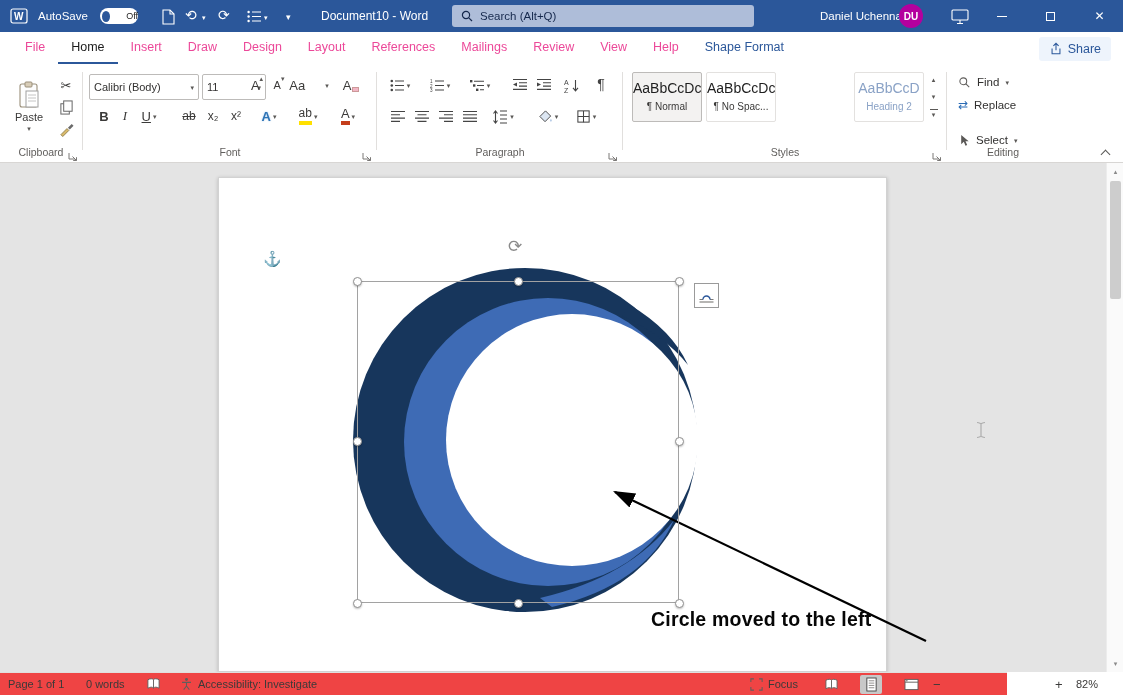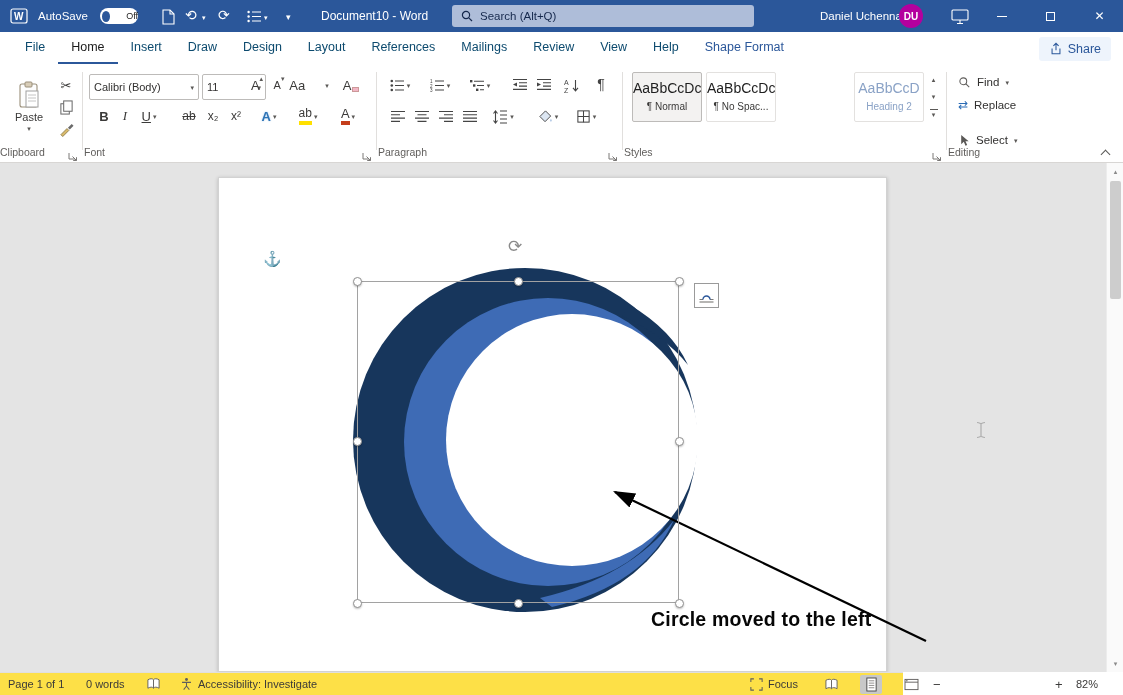--- a/index.html
+++ b/index.html
@@ -18,30 +18,30 @@
   .avatar{position:absolute;left:899px;top:4px;width:24px;height:24px;border-radius:50%;background:#b4009e;color:#fff;font-size:10px;font-weight:bold;display:flex;align-items:center;justify-content:center}
   .wc{position:absolute;top:0;height:32px;display:flex;align-items:center;justify-content:center;color:#fff;font-size:12px}
   .maxbox{width:9px;height:9px;border:1px solid #fff}
   .minline{width:10px;border-top:1px solid #fff}
   .qat-glyph{font-size:14px;line-height:1}
   .dd{font-size:7px;color:#5a5856;line-height:1}
   .dd-w{font-size:7px;color:#fff;line-height:1}
 
   
   .tabrow{position:absolute;top:32px;left:0;width:1123px;height:32px;background:#fff;display:flex;align-items:stretch;padding-left:12px}
-  .tab{padding:0 13px;line-height:30px;font-size:12.5px;color:#0c4a6e;white-space:nowrap}
+  .tab{padding:0 13px;line-height:30px;font-size:12.5px;color:#ec4899;white-space:nowrap}
   .tab.active{color:#1b1b1b;border-bottom:2.5px solid #2b579a}
   .tab.ctx{color:#2b579a}
   .share{position:absolute;right:12px;top:37px;height:24px;display:flex;align-items:center;gap:5px;color:#2b579a;font-size:12.5px;background:#eef4fc;border-radius:3px;padding:0 10px}
 
   
   .ribbon{position:absolute;top:64px;left:0;width:1123px;height:99px;background:#fff;border-bottom:1px solid #d8d6d4}
   .grp{position:absolute;top:0;height:99px}
   .gdiv{position:absolute;top:8px;height:78px;width:1px;background:#e1dfdd}
-  .grp-label{position:absolute;left:0;right:0;top:82px;text-align:left;font-size:10.5px;color:#605e5c}
+  .grp-label{position:absolute;left:0;right:0;top:82px;text-align:center;font-size:10.5px;color:#605e5c}
   .lnchr{position:absolute;top:84px;right:4px;width:11px;height:11px}
   .rb{position:absolute;display:flex;align-items:center;justify-content:center;color:#3b3a39}
   .combo{position:absolute;height:22px;background:#fff;border:1px solid #bdbbb9;border-radius:2px;display:flex;align-items:center;font-size:11px;color:#323130;padding:12px 4px;justify-content:space-between}
   .ltr{font-size:13px;color:#3b3a39}
   .card{position:absolute;top:8px;width:70px;height:50px;background:#fff;border:1px solid #e3e1df;border-radius:2px;text-align:center;overflow:hidden}
   .card.sel{background:#f3f2f1;border-color:#bdbbb9}
   .card .prev{font-size:14px;color:#1f1f1f;margin-top:7px;white-space:nowrap}
   .card .nm{font-size:10px;color:#3b3a39;margin-top:5px;white-space:nowrap}
   .card.h1 .prev,.card.h1 .nm{color:#2e74b5}
   .card.h1 .prev{font-size:15px}
@@ -59,21 +59,21 @@
   .overlay{position:absolute;inset:0;width:1123px;height:695px;pointer-events:none;z-index:4}
   .selrect{position:absolute;left:357px;top:281px;width:322px;height:322px;border:1px solid #a2a2a2;z-index:5}
   .hdl{position:absolute;width:9px;height:9px;border-radius:50%;background:#fff;border:1px solid #8f8f8f;box-shadow:0 1px 2px rgba(0,0,0,.25);z-index:6}
   .rotate-h{position:absolute;left:508px;top:236px;font-size:17px;color:#8a8a8a;z-index:6}
   .layoutopt{position:absolute;left:694px;top:283px;width:25px;height:25px;background:#fff;border:1px solid #9a9a9a;display:flex;align-items:center;justify-content:center;z-index:6}
   .anchor{position:absolute;left:263px;top:250px;font-size:15px;color:#2f7bbf;z-index:5}
   .caption{position:absolute;left:651px;top:608px;font-size:19.5px;font-weight:bold;letter-spacing:.2px;color:#060606;z-index:5;white-space:nowrap}
   .ibeam{position:absolute;left:975px;top:421px;z-index:5;opacity:.75}
 
   
-  .statusbar{position:absolute;top:672px;left:0;width:903px;height:23px;background:#fde047;border-top:1px solid #e1dfdd;font-size:11px;color:#3b3a39}
+  .statusbar{position:absolute;top:672px;left:0;width:1007px;height:23px;background:#ef4444;border-top:1px solid #e1dfdd;font-size:11px;color:#3b3a39}
   .sb-item{position:absolute;top:0;height:22px;display:flex;align-items:center;white-space:nowrap}
   .viewbtn{position:absolute;top:2px;width:22px;height:19px;display:flex;align-items:center;justify-content:center}
   .viewbtn.sel{background:#c8c8c8;border-radius:2px}
 </style>
 </head>
 <body>
 
 <div class="screen">
 
   <div class="titlebar">

